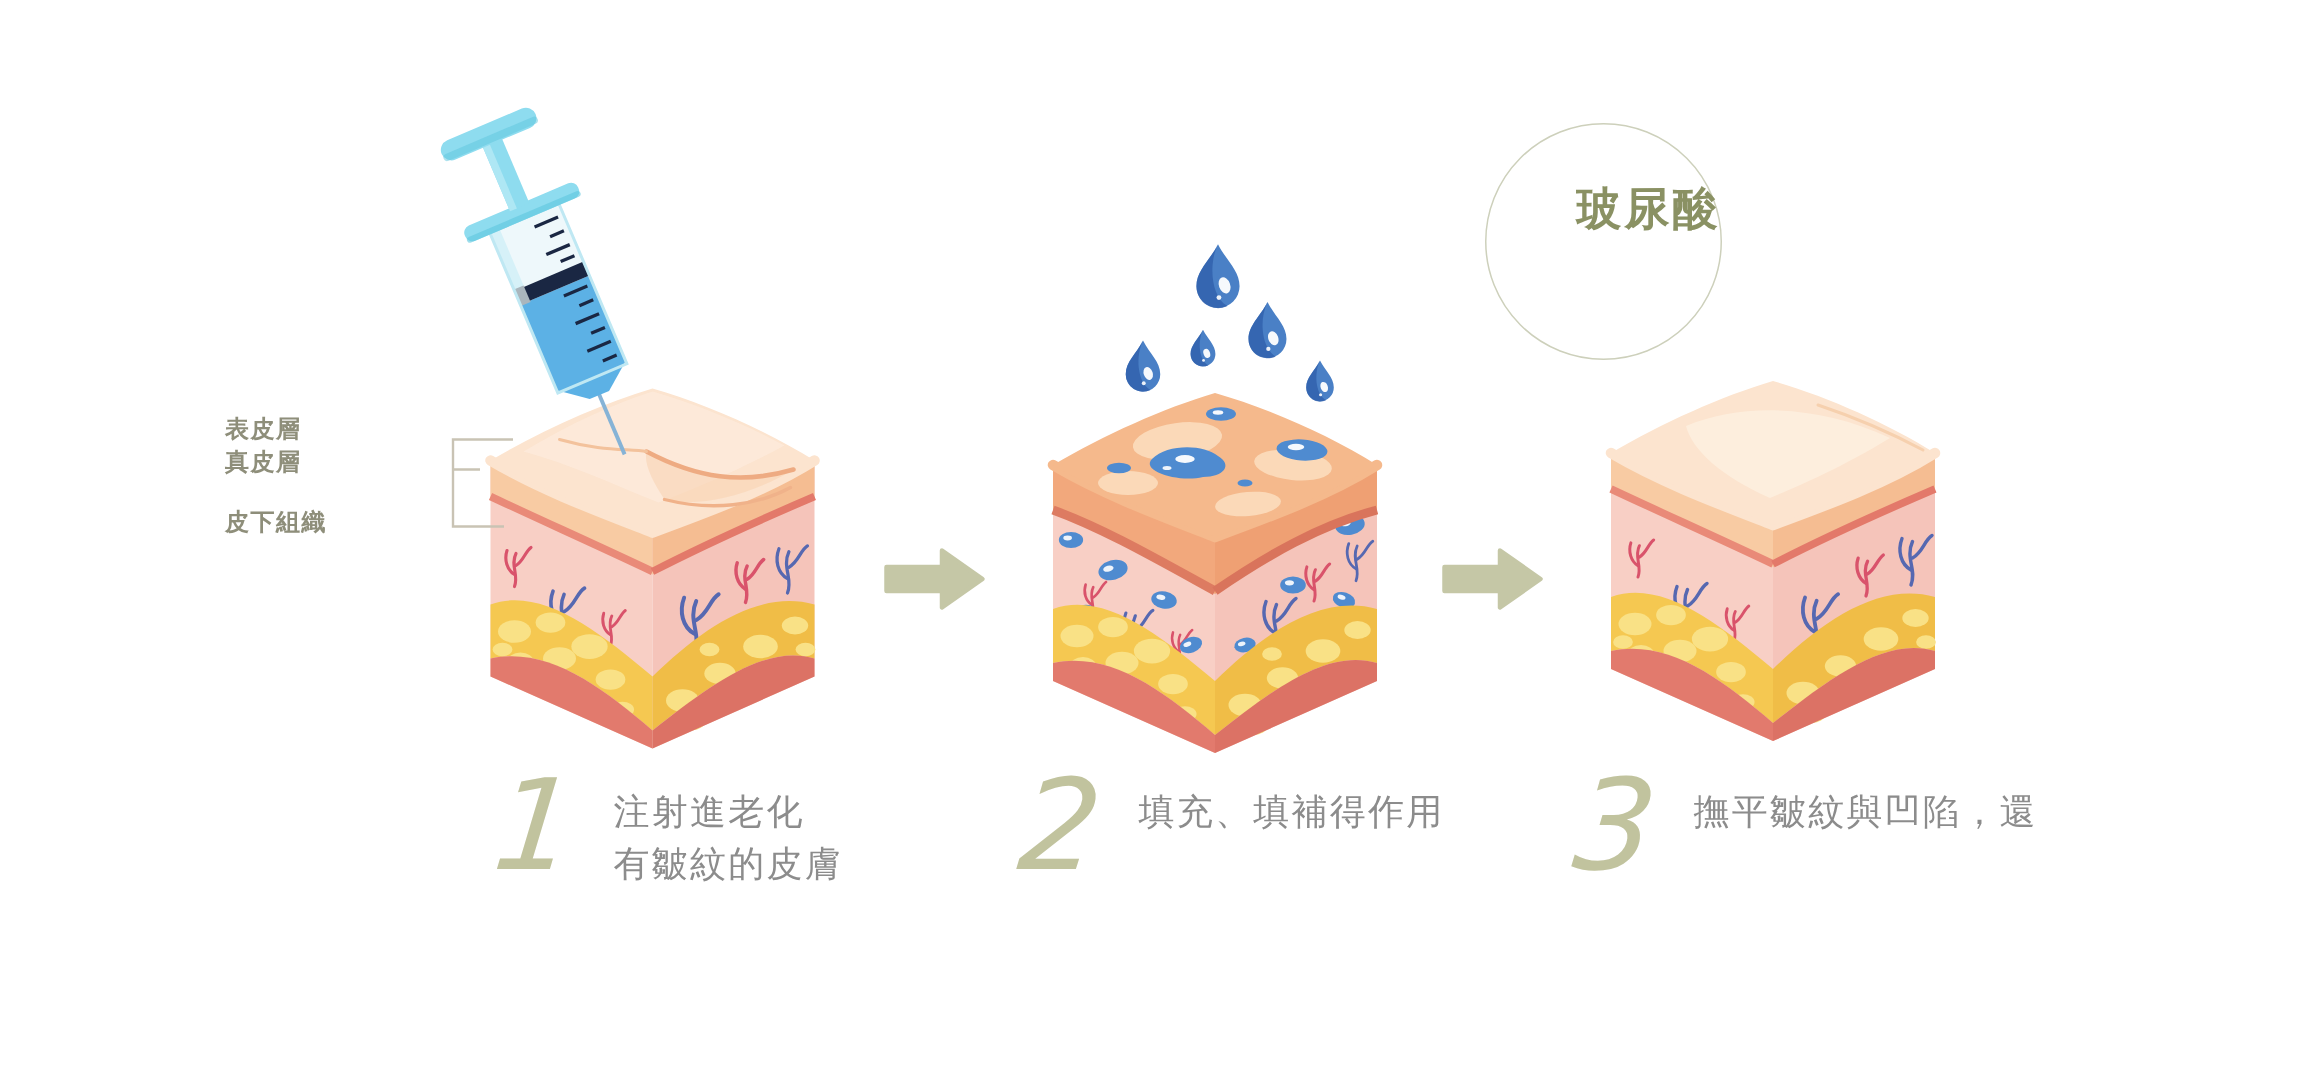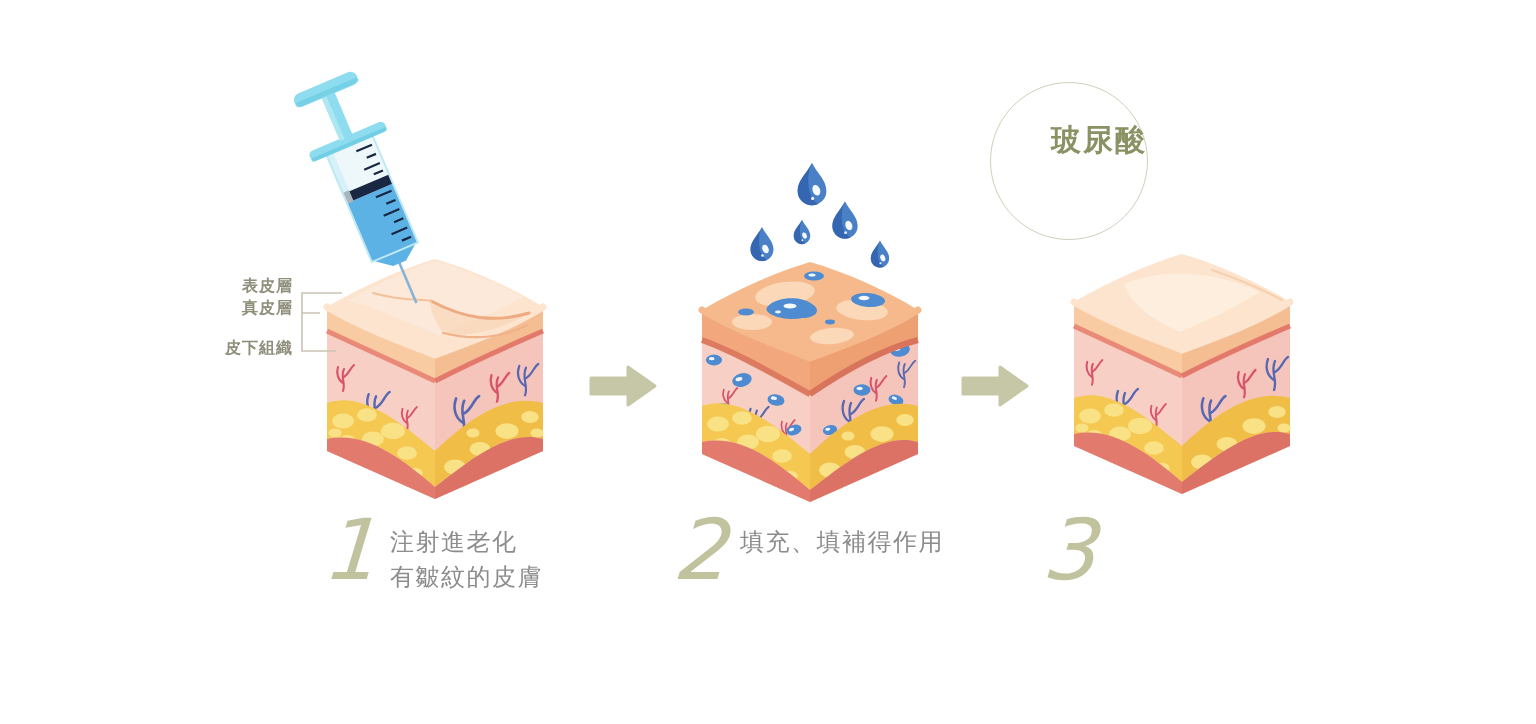--- a/index.html
+++ b/index.html
@@ -7,29 +7,29 @@
           font-family:"Liberation Sans",sans-serif;}
   .abs{position:absolute;}
 
   
   .badge{position:absolute;left:990px;top:82px;width:158px;height:158px;border-radius:50%;
          border:1.5px solid #cdd0bb;box-sizing:border-box;text-align:right;padding-top:36px;}
   .badge div{font-size:30px;font-weight:bold;color:#8a9163;line-height:41px;letter-spacing:2px;
              font-family:"Liberation Sans",sans-serif;}
 
   
-  .skin-label{position:absolute;left:150px;width:143px;text-align:right;font-size:16px;
+  .skin-label{position:absolute;left:150px;width:143px;text-align:left;font-size:16px;
               font-weight:bold;color:#8e8e7a;letter-spacing:1px;}
 
   
   .step{position:absolute;display:flex;align-items:flex-start;}
   .step-num{font-family:"DejaVu Sans","Liberation Sans",sans-serif;font-style:italic;
             font-size:84px;line-height:84px;color:#c1c39e;min-width:54px;text-align:center;
             transform:skewX(-6deg);}
-  .step-text{margin-left:6px;margin-top:16px;font-size:24px;line-height:35px;color:#8c8c8c;
+  .step-text{margin-left:25px;margin-top:16px;font-size:24px;line-height:35px;color:#8c8c8c;
              letter-spacing:1.5px;}
 </style>
 </head>
 <body>
 
 <div class="canvas">
 
   <svg width="0" height="0" style="position:absolute" aria-hidden="true">
     <defs>
       <g id="vr" fill="none" stroke="#d9536b" stroke-width="2.1" stroke-linecap="round">
@@ -292,16 +292,17 @@
   <div class="step" style="left:680px;top:508px">
     <div class="step-num">2</div>
     <div class="step-text">
       <div>填充、填補得作用</div>
     </div>
   </div>
 
   <div class="step" style="left:1050px;top:508px">
     <div class="step-num">3</div>
     <div class="step-text">
+      <div>撫平皺紋與凹陷，還</div>
     </div>
   </div>
 
 </div>
 
 </body></html>

